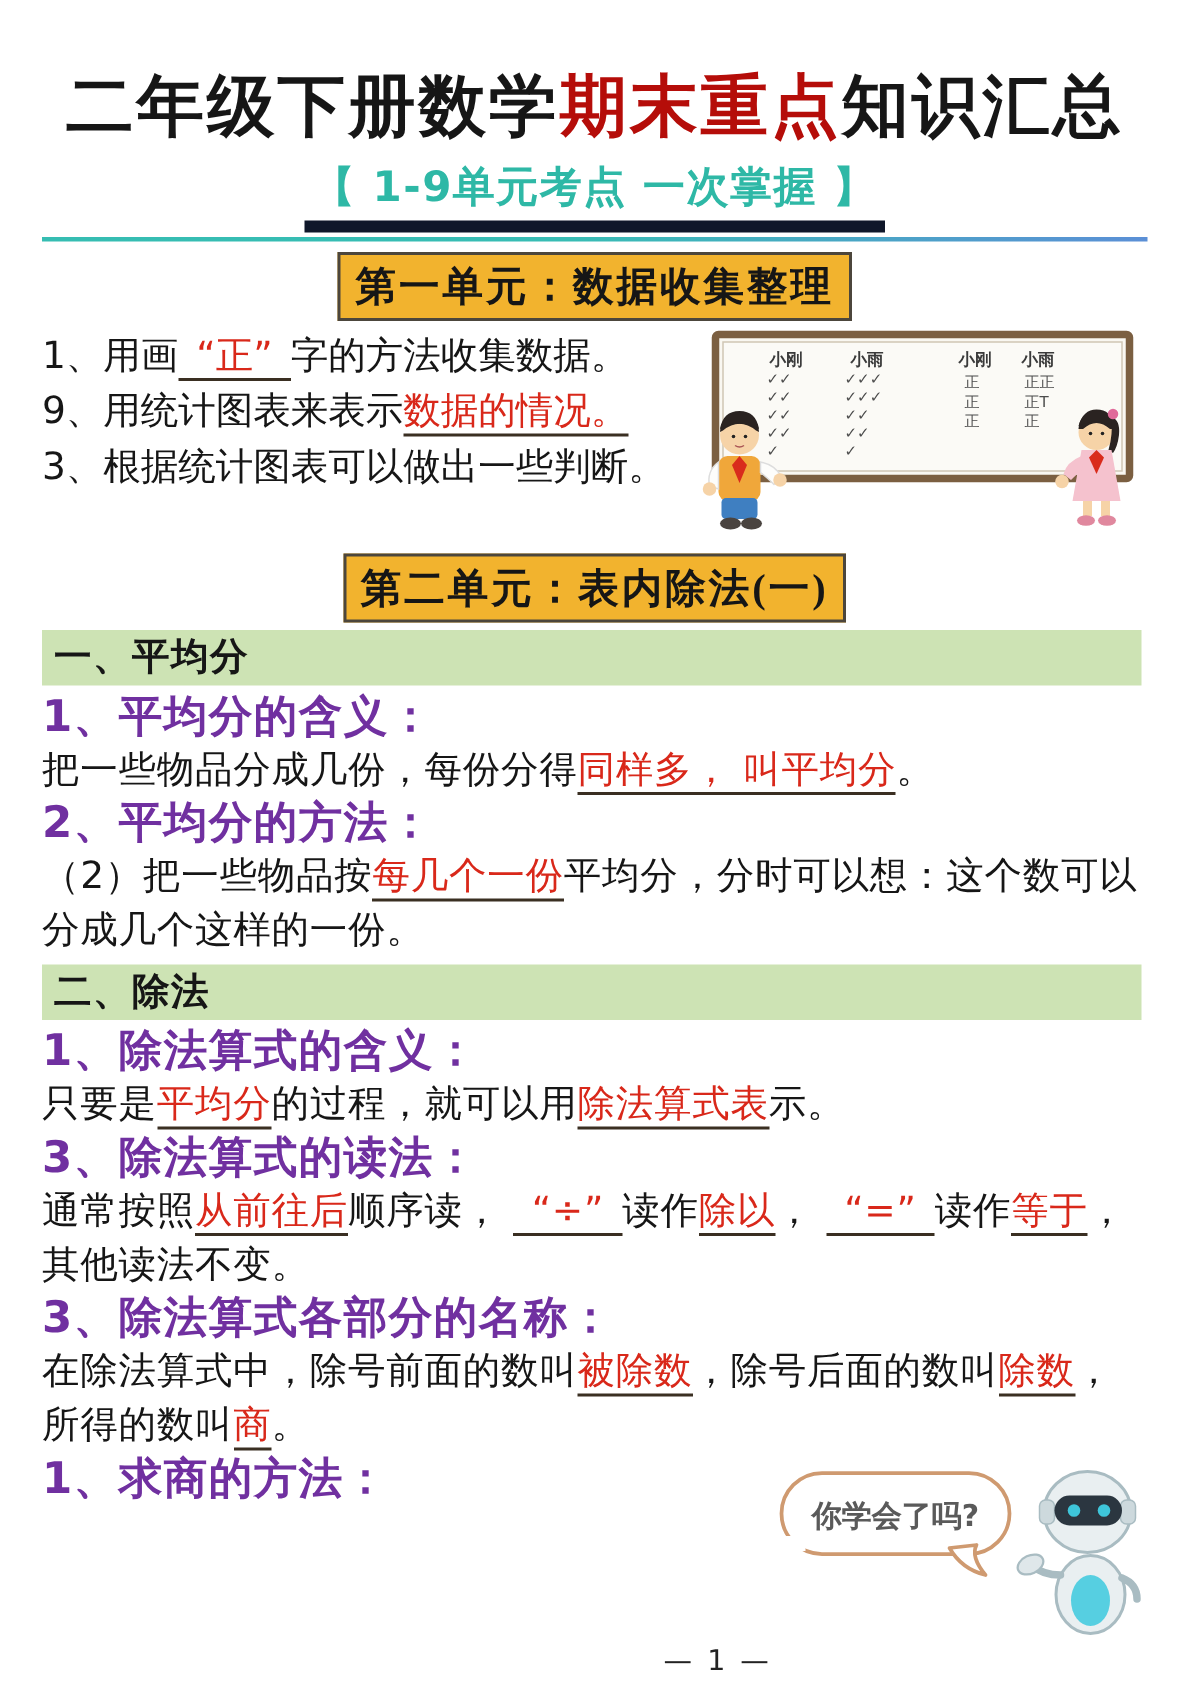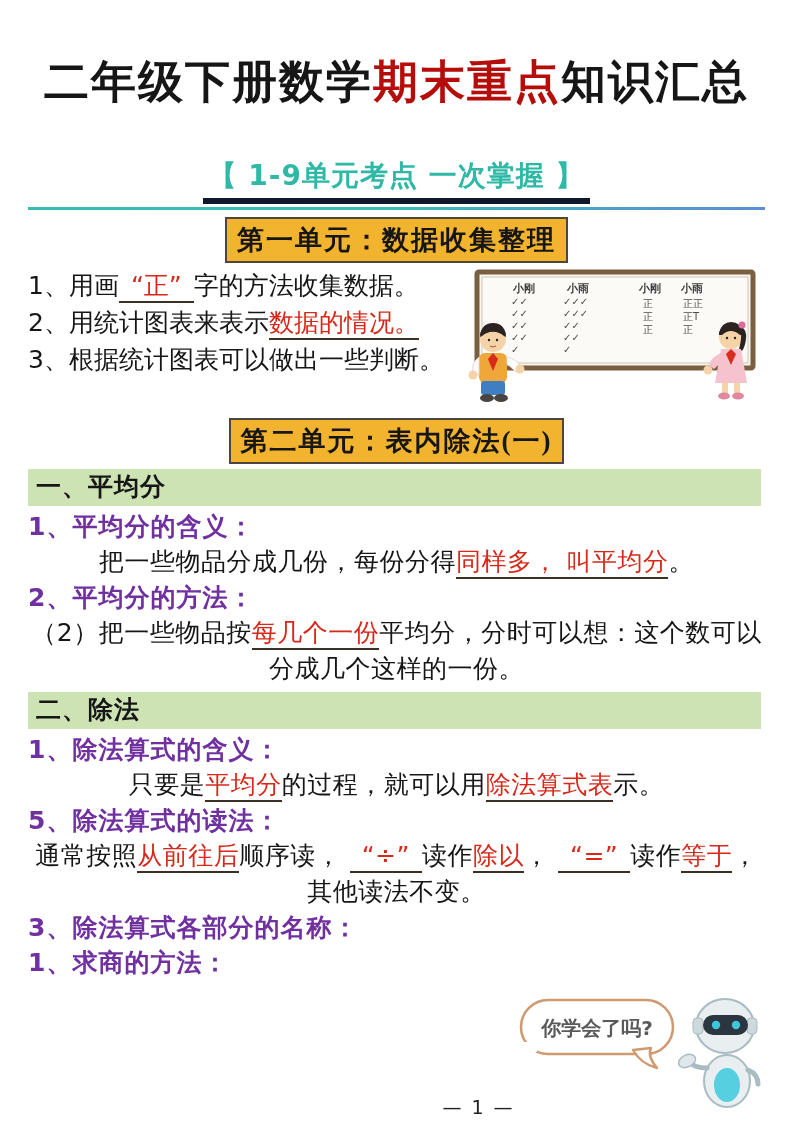--- a/index.html
+++ b/index.html
@@ -5,50 +5,50 @@
   :root{
     --red:#d9281a; --title-red:#b50d09; --purple:#7030a0; --teal:#2eb8a6;
     --yellow:#f2b32e; --green:#cde3b4; --ink:#161616; --uline:#3a2f22;
   }
   *{margin:0;padding:0;box-sizing:border-box;}
   html,body{width:793px;}
   body{
     height:1122px; background:#ffffff; overflow:hidden; position:relative;
     font-family:"DejaVu Sans","Liberation Sans",sans-serif; color:var(--ink);
   }
-  .page{padding:51px 28px 0 28px; position:relative; height:100%;}
+  .page{padding:40px 28px 0 28px; position:relative; height:100%;}
   
   .title{ text-align:center; font-size:45px; font-weight:900; letter-spacing:2px; line-height:62px;}
   .title .hl{color:var(--title-red);}
   .subtitle-row{text-align:center; margin-top:4px;}
   .subtitle{
     display:inline-block; color:var(--teal); font-size:28px; font-weight:800;
-    letter-spacing:1px; padding:0 6px 3px 6px; border-bottom:6px solid #0f172a;margin-top:40px;
+    letter-spacing:1px; padding:0 6px 3px 6px; border-bottom:8px solid #0f172a;
   }
   .divider{height:3px; width:100%; margin-top:3px;
     background:linear-gradient(90deg,#35bdb2 0%,#38bcb4 48%,#5b8fd6 100%);}
   
   .unit-head-row{text-align:center; margin:7px 0 4px 0;font-family:Liberation Serif, serif;}
   .unit-head{
     display:inline-block; background:var(--yellow); border:2px solid #4c463c;
     font-size:27px; font-weight:800; padding:3px 10px; letter-spacing:2px;
   }
   
   .u1-row{display:flex; align-items:flex-start; margin-top:2px;}
   .u1-list{flex:1; font-size:25px; line-height:37px;}
   .u1-illu{width:302px; height:144px; flex:none; margin-left:4px;}
   
   .bar{background:var(--green); font-size:25px; font-weight:800; letter-spacing:1px;
        padding:3px 8px 4px 8px; margin:5px 4px 3px 0; line-height:30px;}
-  .ph{color:var(--purple); font-size:25px; font-weight:800; line-height:35px; letter-spacing:1px;}
-  .para{font-size:25px; line-height:36px; letter-spacing:0.5px;text-align:center;}
+  .ph{color:var(--purple); font-size:29px; font-weight:800; line-height:35px; letter-spacing:1px;}
+  .para{font-size:25px; line-height:36px; letter-spacing:0.5px;}
   .ru{color:var(--red); border-bottom:2px solid var(--uline); padding-bottom:1px;}
   .pad{padding-left:12px; padding-right:12px;}
   
-  .robot-wrap{position:absolute; right:6px; bottom:10px; width:272px; height:128px;}
+  .robot-wrap{position:absolute; right:6px; bottom:28px; width:272px; height:128px;}
   
   .footer{position:absolute; bottom:4px; left:0; width:100%; text-align:center;
           font-size:19px; color:#222; transform:translateX(82px); letter-spacing:2px;}
 </style>
 </head>
 <body>
 
 <div class="page">
 
   <div class="title">
@@ -60,21 +60,21 @@
   </div>
   <div class="divider"></div>
 
   <div class="unit-head-row">
     <span class="unit-head">第一单元：数据收集整理</span>
   </div>
 
   <div class="u1-row">
     <div class="u1-list">
       <div><span>1、用画</span><span class="ru pad">“正”</span><span>字的方法收集数据。</span></div>
-      <div><span>2、用统计图表来表示</span><span class="ru">数据的情况。</span></div>
+      <div><span>9、用统计图表来表示</span><span class="ru">数据的情况。</span></div>
       <div>3、根据统计图表可以做出一些判断。</div>
     </div>
 
     <svg class="u1-illu" viewBox="0 0 302 144">
 
       <g>
         <rect x="14" y="5" width="276" height="96" fill="#f9f7f1" stroke="#7b5f41" stroke-width="5" rx="2"></rect>
         <rect x="19" y="10" width="266" height="86" fill="#fbfaf6" stroke="#cfc6b4" stroke-width="1"></rect>
       </g>
 
@@ -146,23 +146,24 @@
 
   <div class="bar">一、平均分</div>
   <div class="ph">1、平均分的含义：</div>
   <div class="para"><span>把一些物品分成几份，每份分得</span><span class="ru">同样多， 叫平均分</span><span>。</span></div>
   <div class="ph">2、平均分的方法：</div>
   <div class="para"><span>（2）把一些物品按</span><span class="ru">每几个一份</span><span>平均分，分时可以想：这个数可以分成几个这样的一份。</span></div>
 
   <div class="bar">二、除法</div>
   <div class="ph">1、除法算式的含义：</div>
   <div class="para"><span>只要是</span><span class="ru">平均分</span><span>的过程，就可以用</span><span class="ru">除法算式表</span><span>示。</span></div>
-  <div class="ph">5、除法算式的读法：</div>
+  <div class="ph">3、除法算式的读法：</div>
   <div class="para"><span>通常按照</span><span class="ru">从前往后</span><span>顺序读， </span><span class="ru pad">“÷”</span><span>读作</span><span class="ru">除以</span><span>， </span><span class="ru pad">“=”</span><span>读作</span><span class="ru">等于</span><span>，其他读法不变。</span></div>
   <div class="ph">3、除法算式各部分的名称：</div>
+  <div class="para"><span>在除法算式中，除号前面的数叫</span><span class="ru">被除数</span><span>，除号后面的数叫</span><span class="ru">除数</span><span>，所得的数叫</span><span class="ru">商</span><span>。</span></div>
 
   <div class="ph">1、求商的方法：</div>
   <div class="para"></div>
 
   <div class="robot-wrap">
     <svg viewBox="0 0 272 128" width="272" height="128">
       <g>
         <rect x="6" y="16" width="152" height="54" rx="27" fill="#ffffff" stroke="#cf9a70" stroke-width="2.5"></rect>
         <path d="M118,66 q8,14 24,18 q-10,-12 -6,-20 z" fill="#ffffff" stroke="#cf9a70" stroke-width="2.5" stroke-linejoin="round"></path>
         <rect x="120,58" y="58" width="22" height="10" fill="#ffffff" stroke="none"></rect>

